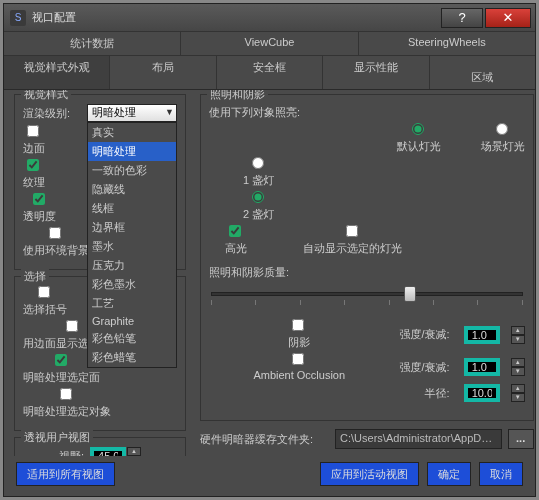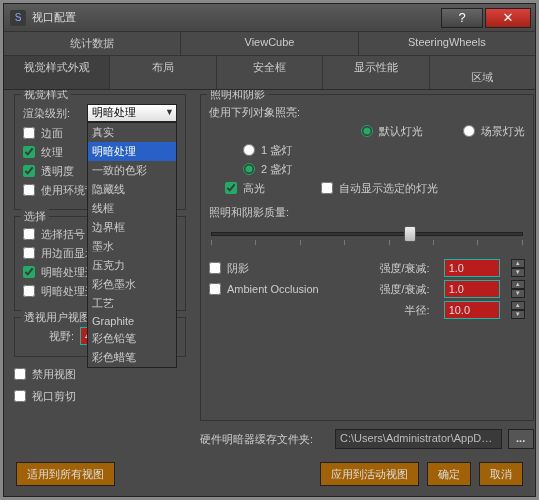--- a/index.html
+++ b/index.html
@@ -17,38 +17,38 @@
 .tabs2 div { flex:1; text-align:center; padding:4px 0; color:#ccc; border-right:1px solid #333; }
 .tabs2 div:last-child { border-right:none;margin-top:10px; }
 .tabs2 .active { background:#3f3f3f; }
 .body { display:flex; flex:1; background:#4a4a4a; padding:4px 10px 4px 10px; gap:14px; overflow:hidden; }
 .col { display:flex; flex-direction:column; }
 .left { width:190px; }
 .right { flex:1; }
 .group { border:1px solid #333; padding:6px 8px 8px 8px; margin-bottom:6px; position:relative; }
 .group-title { position:absolute; top:-8px; left:6px; background:#4a4a4a; color:#ccc; padding:0 3px; font-size:11px; }
 .row { display:flex; align-items:center; margin:3px 0; color:#ccc; min-height:16px; }
-.row label { display:flex; align-items:center; gap:4px; }
+.row label { display:flex; align-items:center; gap:4px;flex-direction:column; }
 input[type=checkbox],input[type=radio]{ width:12px; height:12px; accent-color:#2a6; margin-right:2px; }
 .txt-input { background:#353535; border:1px solid #222; color:#ddd; height:18px; padding:0 4px; font-size:11px; }
-.spin { width:56px; background:#b91c1c; border:1px solid #14b8a6; color:#ddd; height:18px; padding:0 4px; }
+.spin { width:36px; background:#000000; border:4px solid #14b8a6; color:#ddd; height:18px; padding:0 4px; }
 .spin-btns { width:14px; height:18px; display:flex; flex-direction:column; margin-left:1px; }
 .spin-btns div { flex:1; background:#555; border:1px solid #222; font-size:6px; color:#ccc; text-align:center; line-height:7px; }
 .combo-wrap { position:relative; width:90px; }
 .combo { width:100%; height:18px; background:linear-gradient(#fff,#e0e0e0); border:1px solid #222; color:#000; padding:0 14px 0 4px; position:relative; }
 .combo .arrow { position:absolute; right:2px; top:2px; font-size:9px; color:#333; }
 .dropdown { position:absolute; top:18px; left:0; width:90px; background:#4a4a4a; border:1px solid #222; z-index:1000; }
 .dropdown div { padding:2px 4px; color:#ccc; white-space:nowrap; }
 .dropdown div.hi { background:#2860c8; color:#fff; }
 .slider-track { height:4px; background:#333; border:1px solid #222; margin:12px 2px 4px 2px; position:relative; }
 .slider-ticks { display:flex; justify-content:space-between; margin:0 2px; }
 .slider-ticks span { width:1px; height:5px; background:#777; }
 .slider-thumb { position:absolute; width:12px; height:16px; background:linear-gradient(#eee,#bbb); border:1px solid #555; top:-7px; left:62%; border-radius:2px; }
 .rlabel { display:flex; align-items:center; justify-content:flex-end; margin-right:4px; }
-.btn { background:#a16207; border:1px solid #222; color:#ddd; padding:3px 10px; height:24px; }
+.btn { background:#1d4ed8; border:1px solid #222; color:#ddd; padding:3px 10px; height:24px; }
 .bottom { display:flex; gap:8px; padding:6px 12px 10px 12px; align-items:center; }
 .sep { flex:1; }
 .group .row.indent{ padding-left:16px;}
 .path-box { flex:1; background:#3a3a3a; border:1px solid #222; color:#bbb; height:20px; padding:2px 4px; overflow:hidden; white-space:nowrap; text-overflow:ellipsis; }
 .dots-btn{ width:26px; height:20px; background:#555; border:1px solid #222; color:#ddd; text-align:center; line-height:16px; margin-left:6px; font-weight:bold; }
 </style>
 </head>
 <body>
 
 <div class="window">

